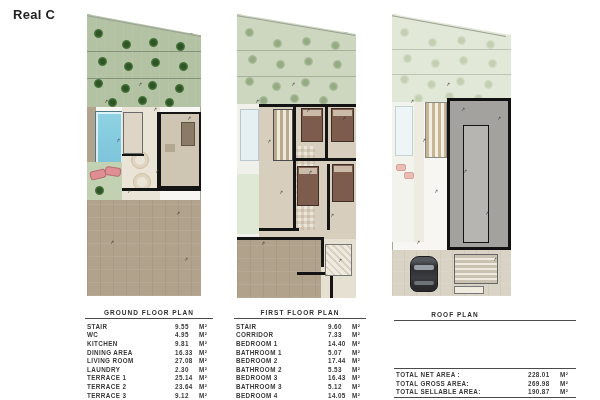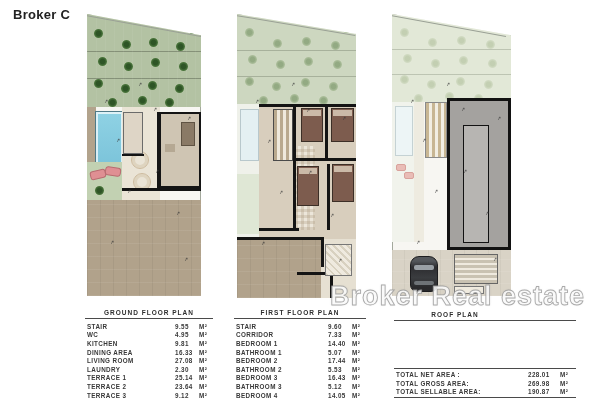--- a/index.html
+++ b/index.html
@@ -109,21 +109,21 @@
   .totals-box{position:absolute;left:0;right:0;top:57px;border-top:1.2px solid #4a4a4a;border-bottom:1.2px solid #4a4a4a;padding:1.5px 0;}
   .totals-box .t-row{height:8.4px;}
   .totals-box .t-value{width:32px;}
   .totals-box .t-unit{width:16px;}
 </style>
 </head>
 <body>
 
 <div class="canvas">
 
-  <div class="page-title">Broker C</div>
+  <div class="page-title">Real C</div>
 
   <div class="plan plan-a">
     <div class="frame"></div>
     <div class="garden garden-a">
         <span class="tree" style="left: 10%; top: 20%;"></span>
         <span class="tree" style="left: 34%; top: 32%;"></span>
         <span class="tree" style="left: 58%; top: 30%;"></span>
         <span class="tree" style="left: 82%; top: 34%;"></span>
         <span class="tree" style="left: 13%; top: 50%;"></span>
         <span class="tree" style="left: 36%; top: 56%;"></span>
@@ -266,21 +266,20 @@
       <span class="marker" style="left: 25%; top: 44%;">↗</span>
       <span class="marker" style="left: 60%; top: 55%;">↗</span>
       <span class="marker" style="left: 35%; top: 62%;">↗</span>
       <span class="marker" style="left: 78%; top: 70%;">↗</span>
       <span class="marker" style="left: 20%; top: 80%;">↗</span>
       <span class="marker" style="left: 85%; top: 86%;">↗</span>
       <span class="marker" style="left: 45%; top: 24%;">↗</span>
       <span class="marker" style="left: 15%; top: 30%;">↗</span>
     </div>
 
-  <div class="watermark">Broker Real estate</div>
 
   <div class="table table-a">
     <div class="t-title">GROUND FLOOR PLAN</div>
     <div class="t-rule"></div>
     <div class="t-rows">
         <div class="t-row">
           <span class="t-label">STAIR</span>
           <span class="t-value">9.55</span>
           <span class="t-unit">M²</span>
         </div>

